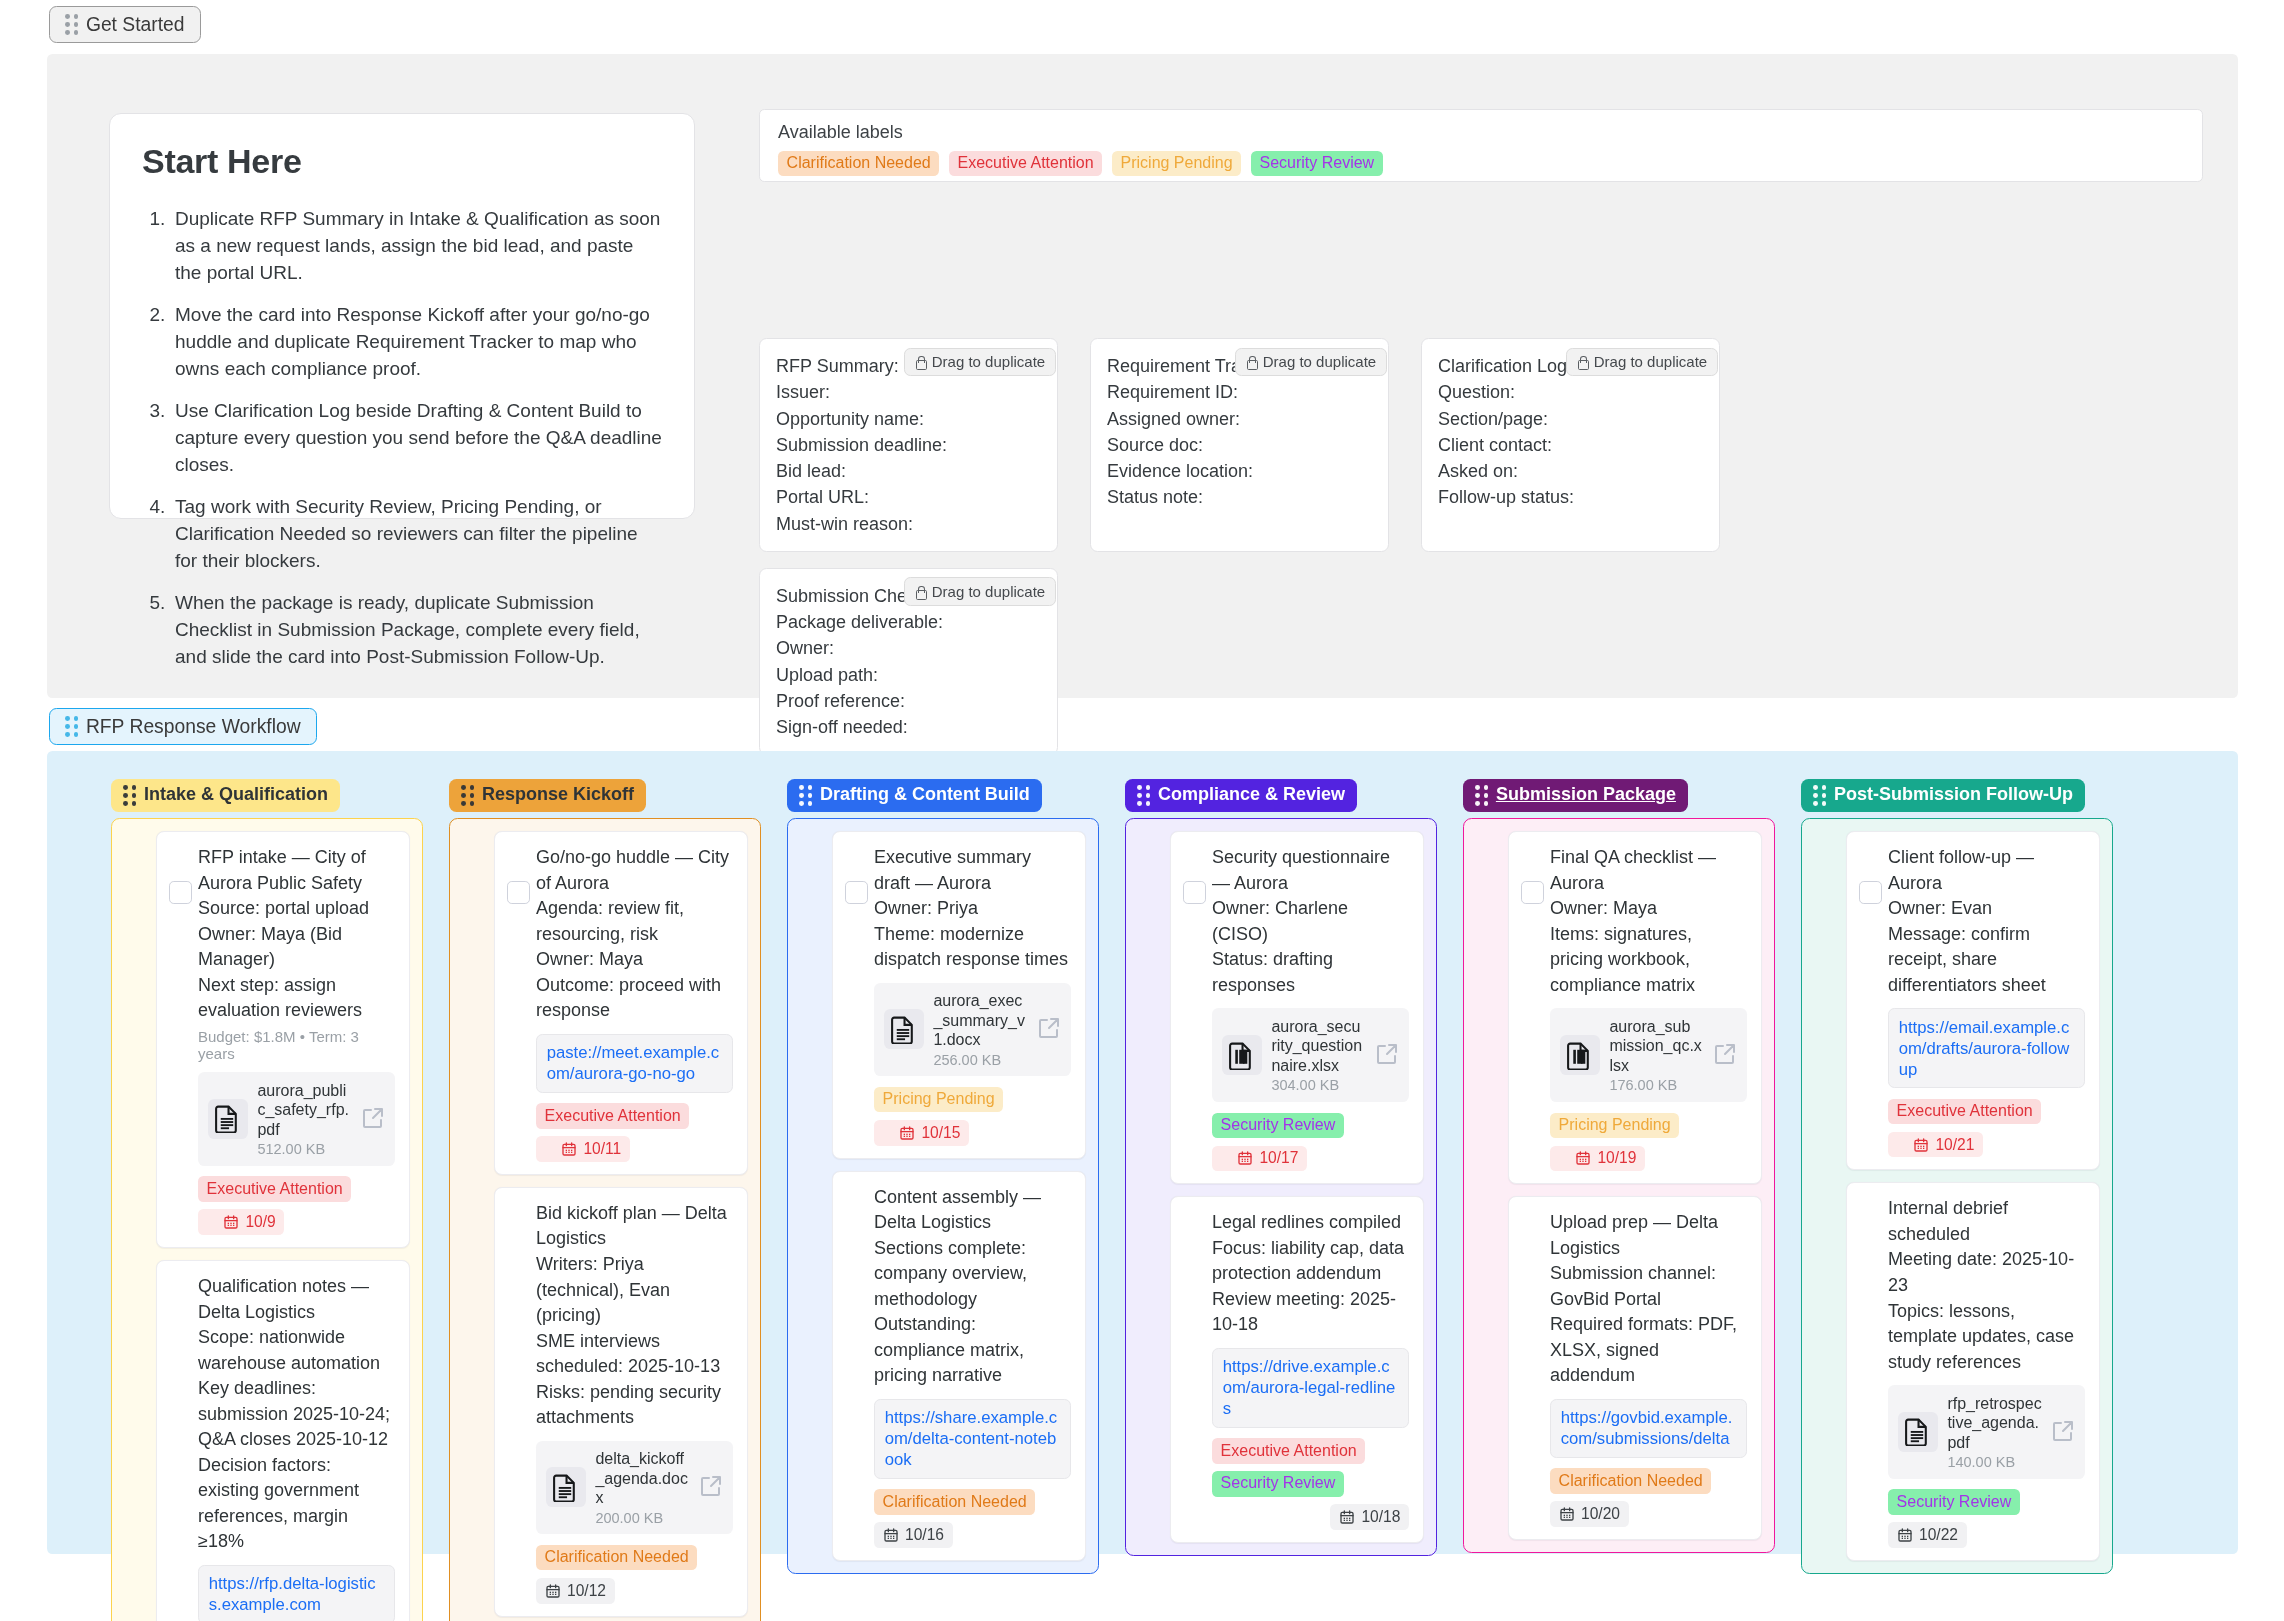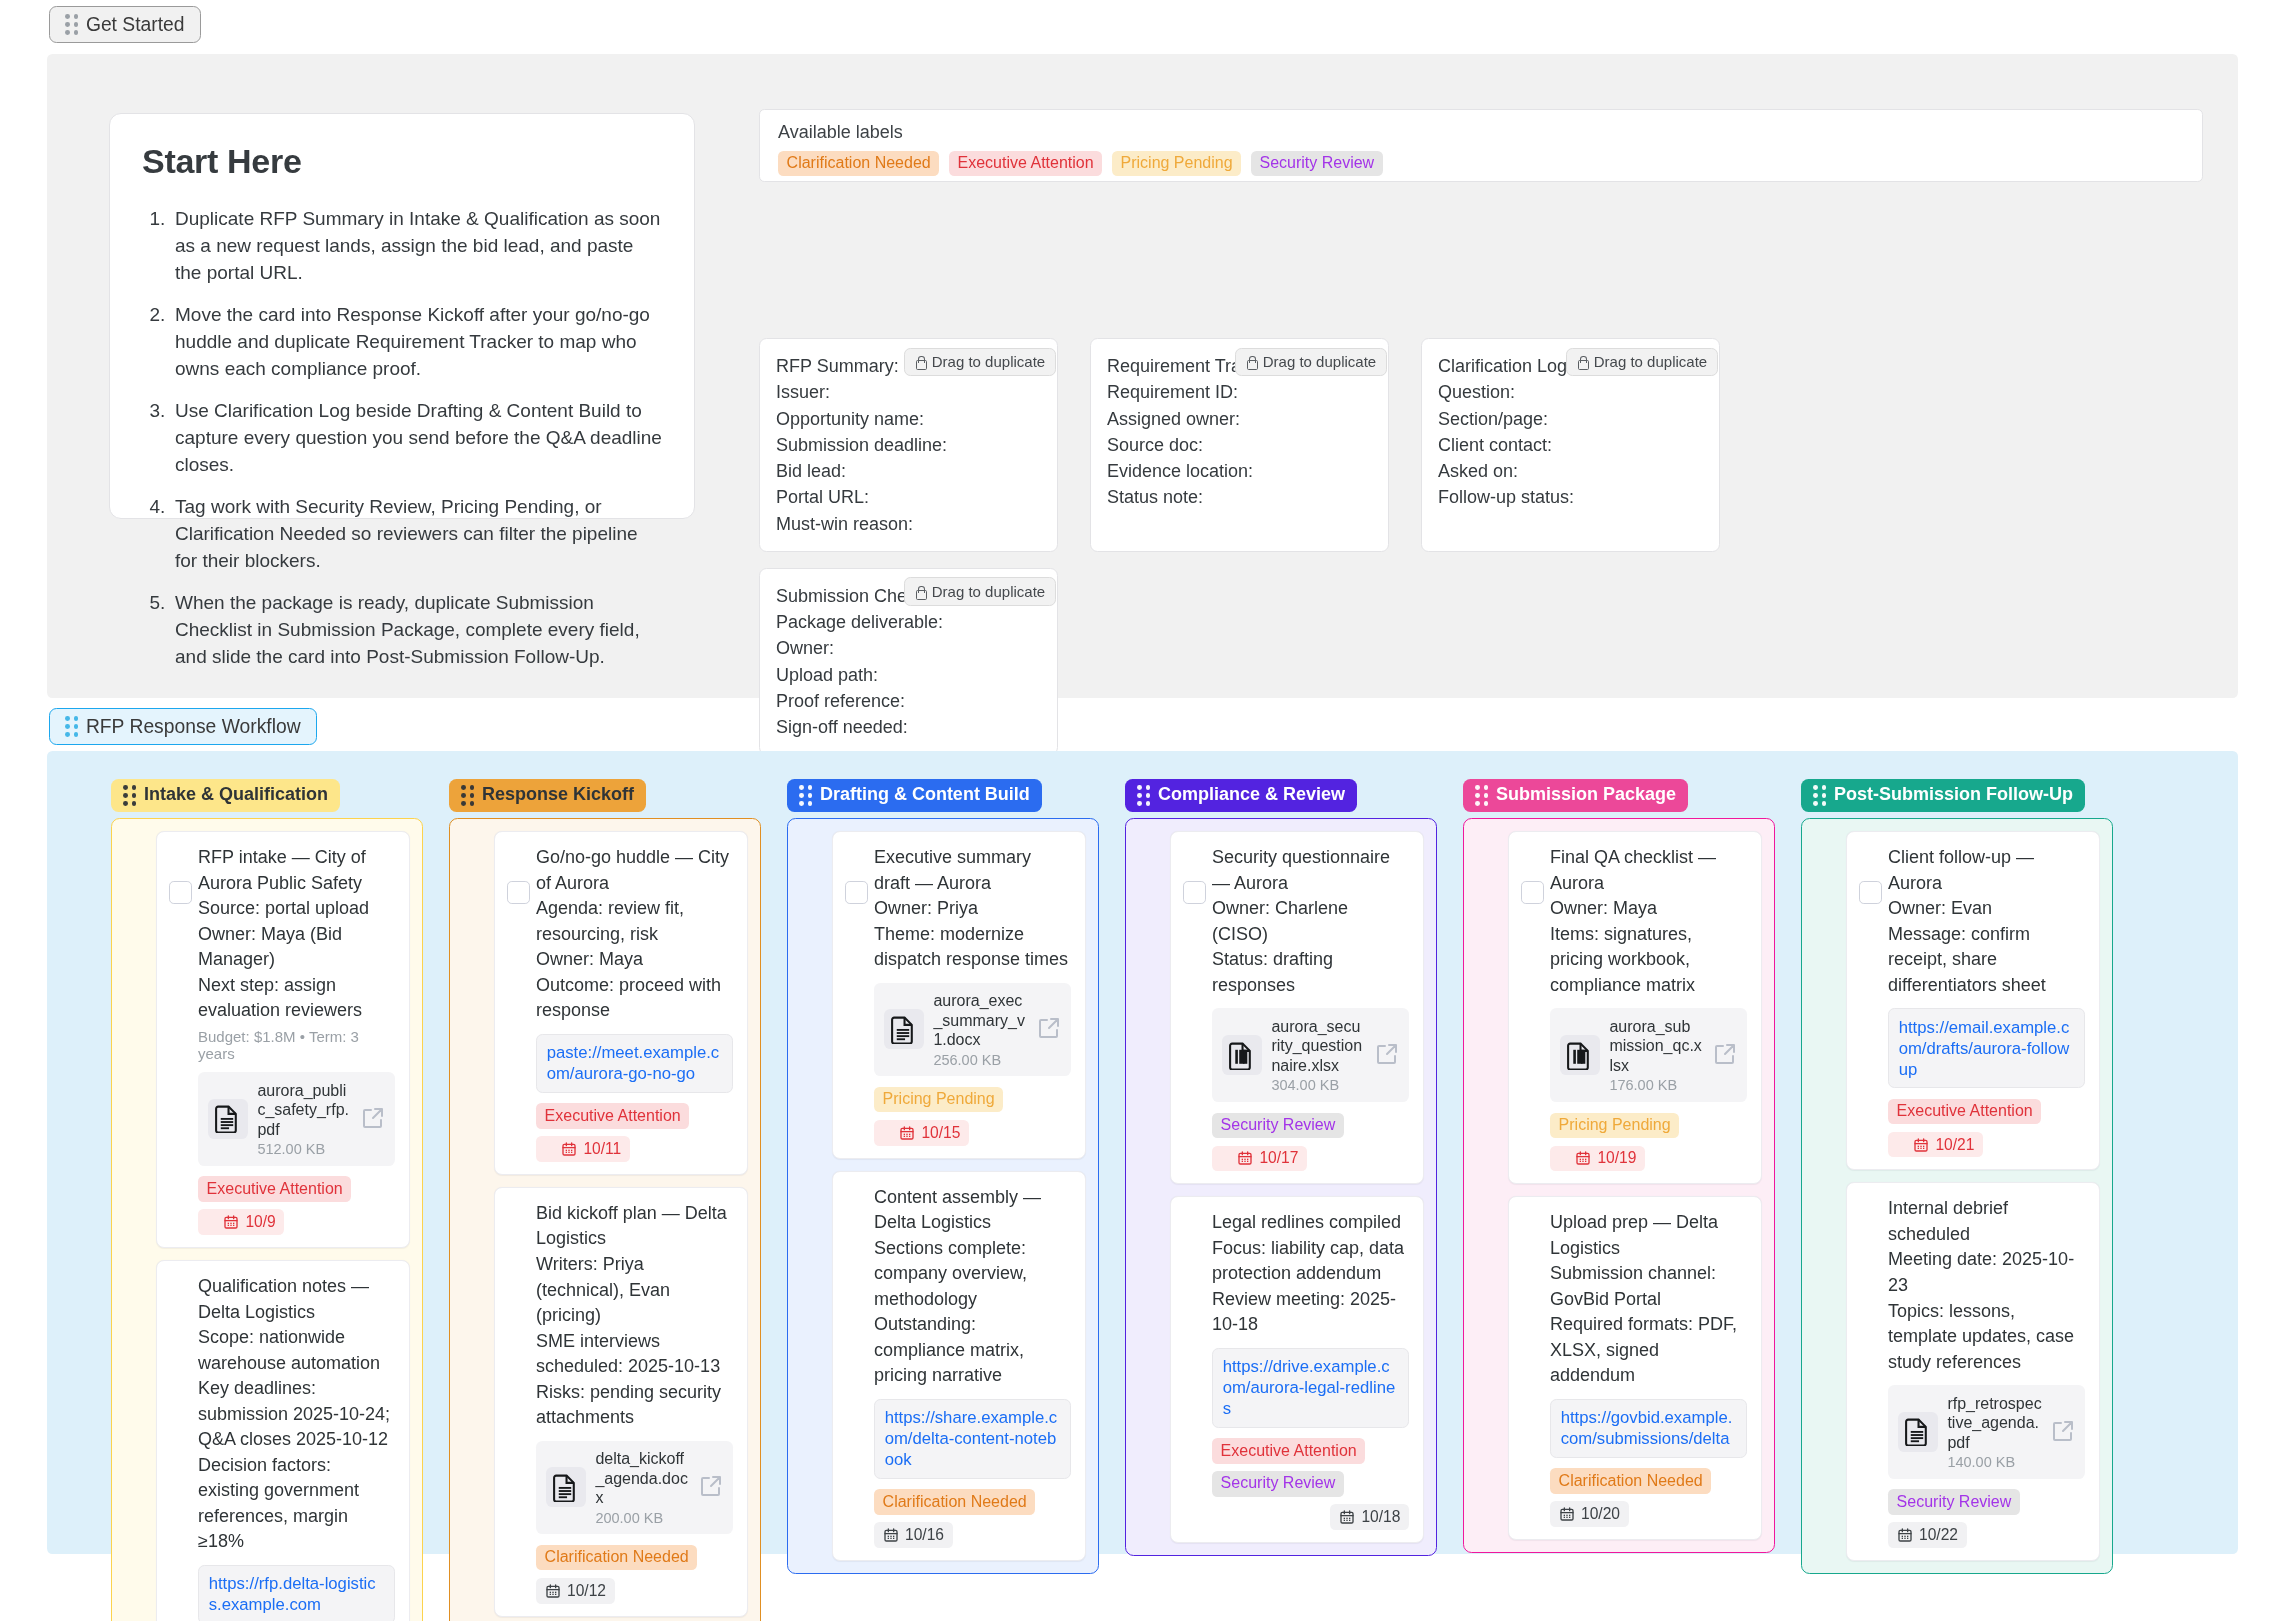--- a/index.html
+++ b/index.html
@@ -54,21 +54,21 @@
   }
   .labels-title{ font-size:18px; color:#3d4246; margin-bottom:7.5px; }
   .labels-row{ display:flex; gap:9.7px; }
   .chip{
     display:inline-block; border-radius:5.4px; padding:3.2px 8.6px 4.3px 8.6px;
     font-size:16px; line-height:1.12; white-space:nowrap;
   }
   .chip.clarification{ background:#fcdcc0; color:#e07a18; }
   .chip.executive{ background:#fbdcdd; color:#e0323a; }
   .chip.pricing{ background:#fcecc8; color:#efa93a; }
-  .chip.security{ background:#e5e5e5; color:#a334e8; }
+  .chip.security{ background:#86efac; color:#a334e8; }
 
   
   .tpl-heading{
     position:absolute; left:712px; top:199px; width:1444px;
     font-size:41px; font-weight:bold; letter-spacing:-0.3px; color:#363b3f;
     padding-bottom:7.5px; border-bottom:2.1px solid #8b8fa3;
   }
   .tpl-grid{ position:absolute; left:712px; top:284px; width:1451px; }
   .tpl-row{ display:flex; gap:32px; margin-bottom:16px; }
   .tpl-card{
@@ -573,21 +573,21 @@
                       <rect x="7" y="16" width="2" height="2" fill="#3d4246"></rect>
                       <rect x="11" y="16" width="2" height="2" fill="#3d4246"></rect>
                       <rect x="15" y="16" width="2" height="2" fill="#3d4246"></rect>
                     </svg>
                     <span>10/18</span>
                   </span>
                 </div>
               </div>
             </div>
           </div></div>
-        <div class="col"><div class="col-pill" style="background: #ec4899; color: rgb(255, 255, 255);">
+        <div class="col"><div class="col-pill" style="background: #701a75; color: rgb(255, 255, 255); text-decoration: underline;">
             <span class="dots6">
               <i></i>
               <i></i>
               <i></i>
               <i></i>
               <i></i>
               <i></i>
             </span>
             <span>Submission Package</span>
           </div><div class="col-body" style="background: rgb(253, 238, 246); border-color: rgb(240, 23, 156);">

